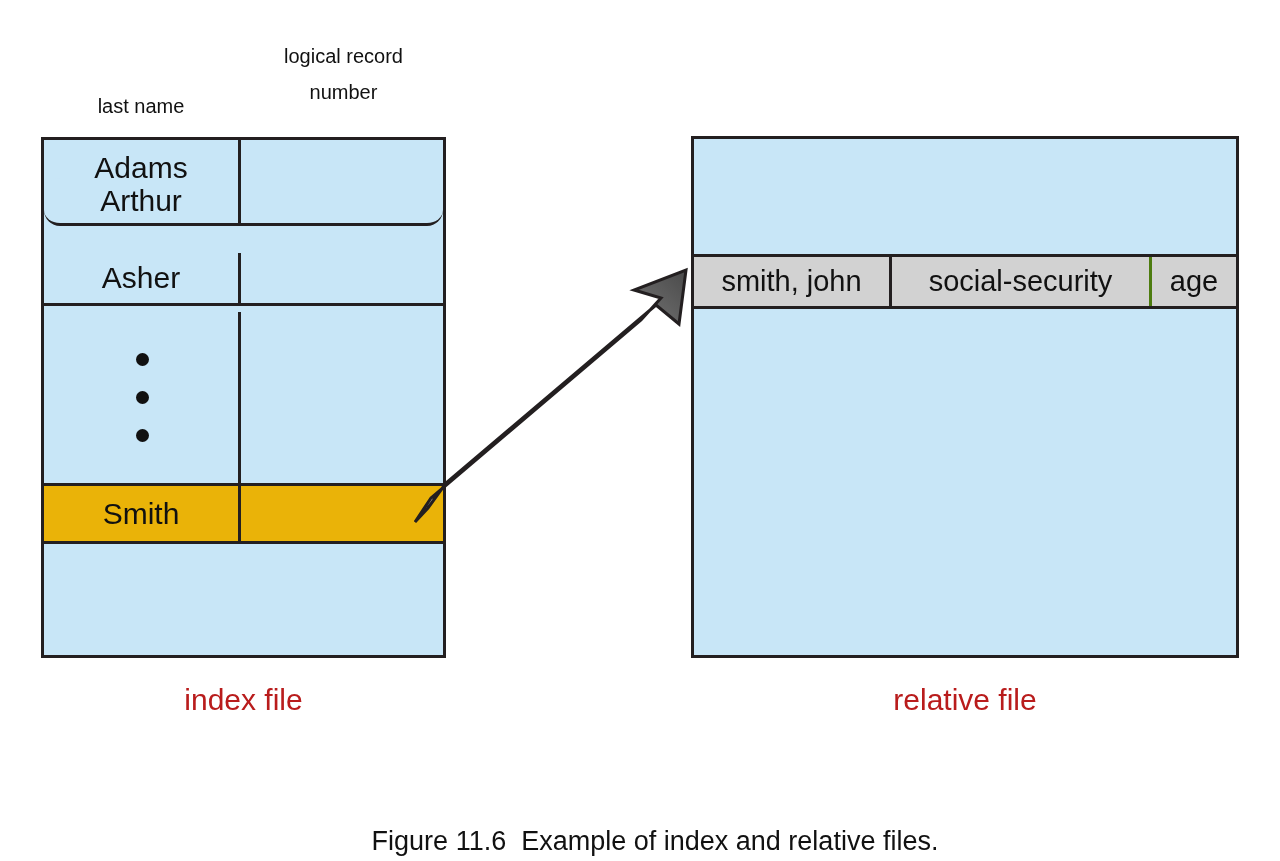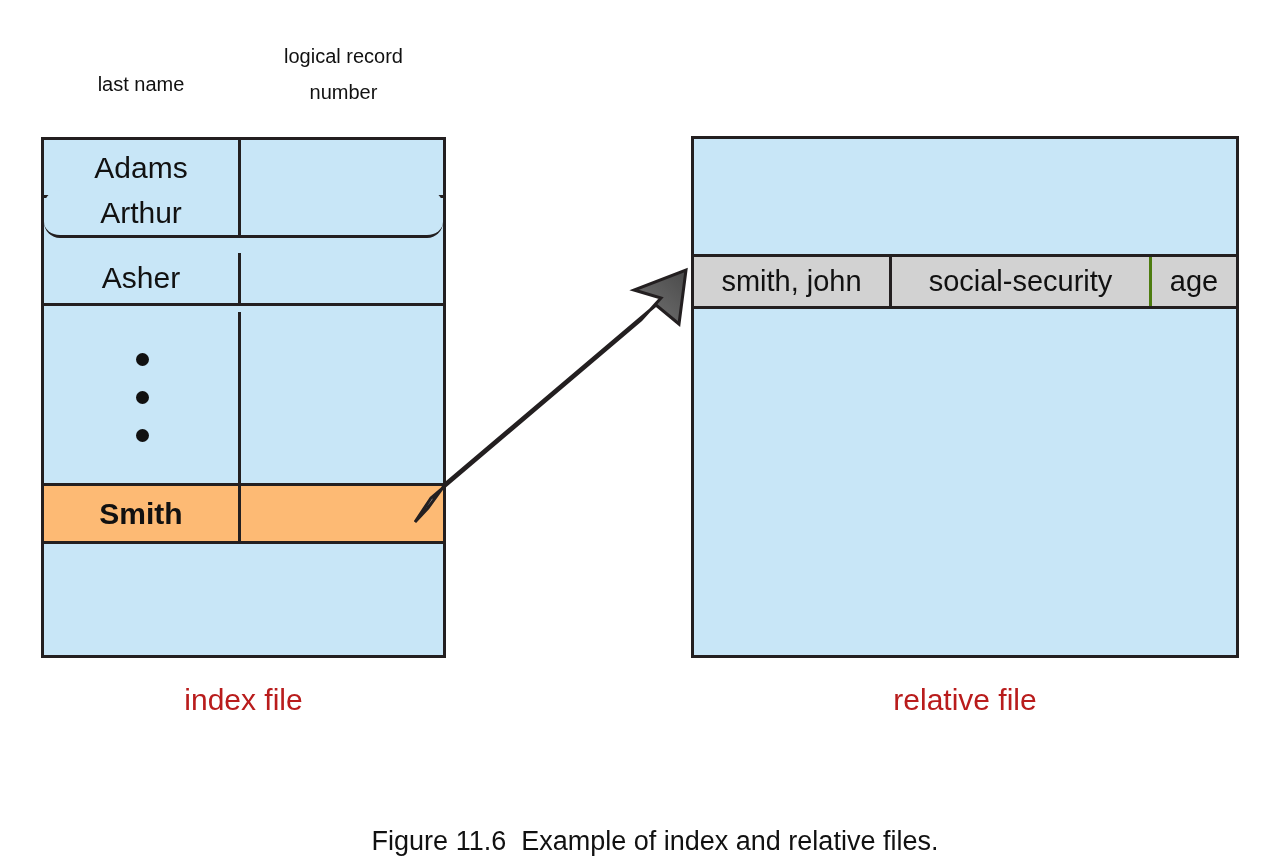--- a/index.html
+++ b/index.html
@@ -27,21 +27,21 @@
   .hdr {
     position: absolute;
     font-size: 20px;
     line-height: 36px;
     color: #111111;
     white-space: pre;
     text-align: center;
   }
   #hdr-last-name {
     left: 41px;
-    top: 66px;
+    top: 88px;
     width: 200px;
   }
   #hdr-lrn {
     left: 241px;
     top: 38px;
     width: 205px;
   }
 
   
   #index-table {
@@ -73,25 +73,25 @@
     color: #111111;
     white-space: pre;
   }
   .irow .cell-l { left: 0; width: 197px; }
   .irow .cell-r { left: 197px; right: 0; }
 
   .irow.has-div .cell-l { border-right: 3px solid #231f20; }
   .irow.ruled { border-bottom: 3px solid #231f20; }
 
   .fill-blue { background: #c8e6f7; }
-  .fill-gray { background: #fdba74; font-weight: bold; }
+  .fill-gray { background: #eab308; }
 
   
   #irow-adams  { top: 0px;   height: 58px; }
-  #irow-arthur { top: 50px;  height: 48px; border-radius: 16px; }
+  #irow-arthur { top: 38px;  height: 48px; border-radius: 16px; }
   #irow-asher  { top: 113px; height: 53px; }
   #irow-dots   { top: 172px; height: 174px; }
   #irow-smith  { top: 346px; height: 58px; }
   #irow-blank  { top: 404px; height: 111px; }
 
   
   #dots-stack {
     position: absolute;
     left: 0;
     top: 0;

